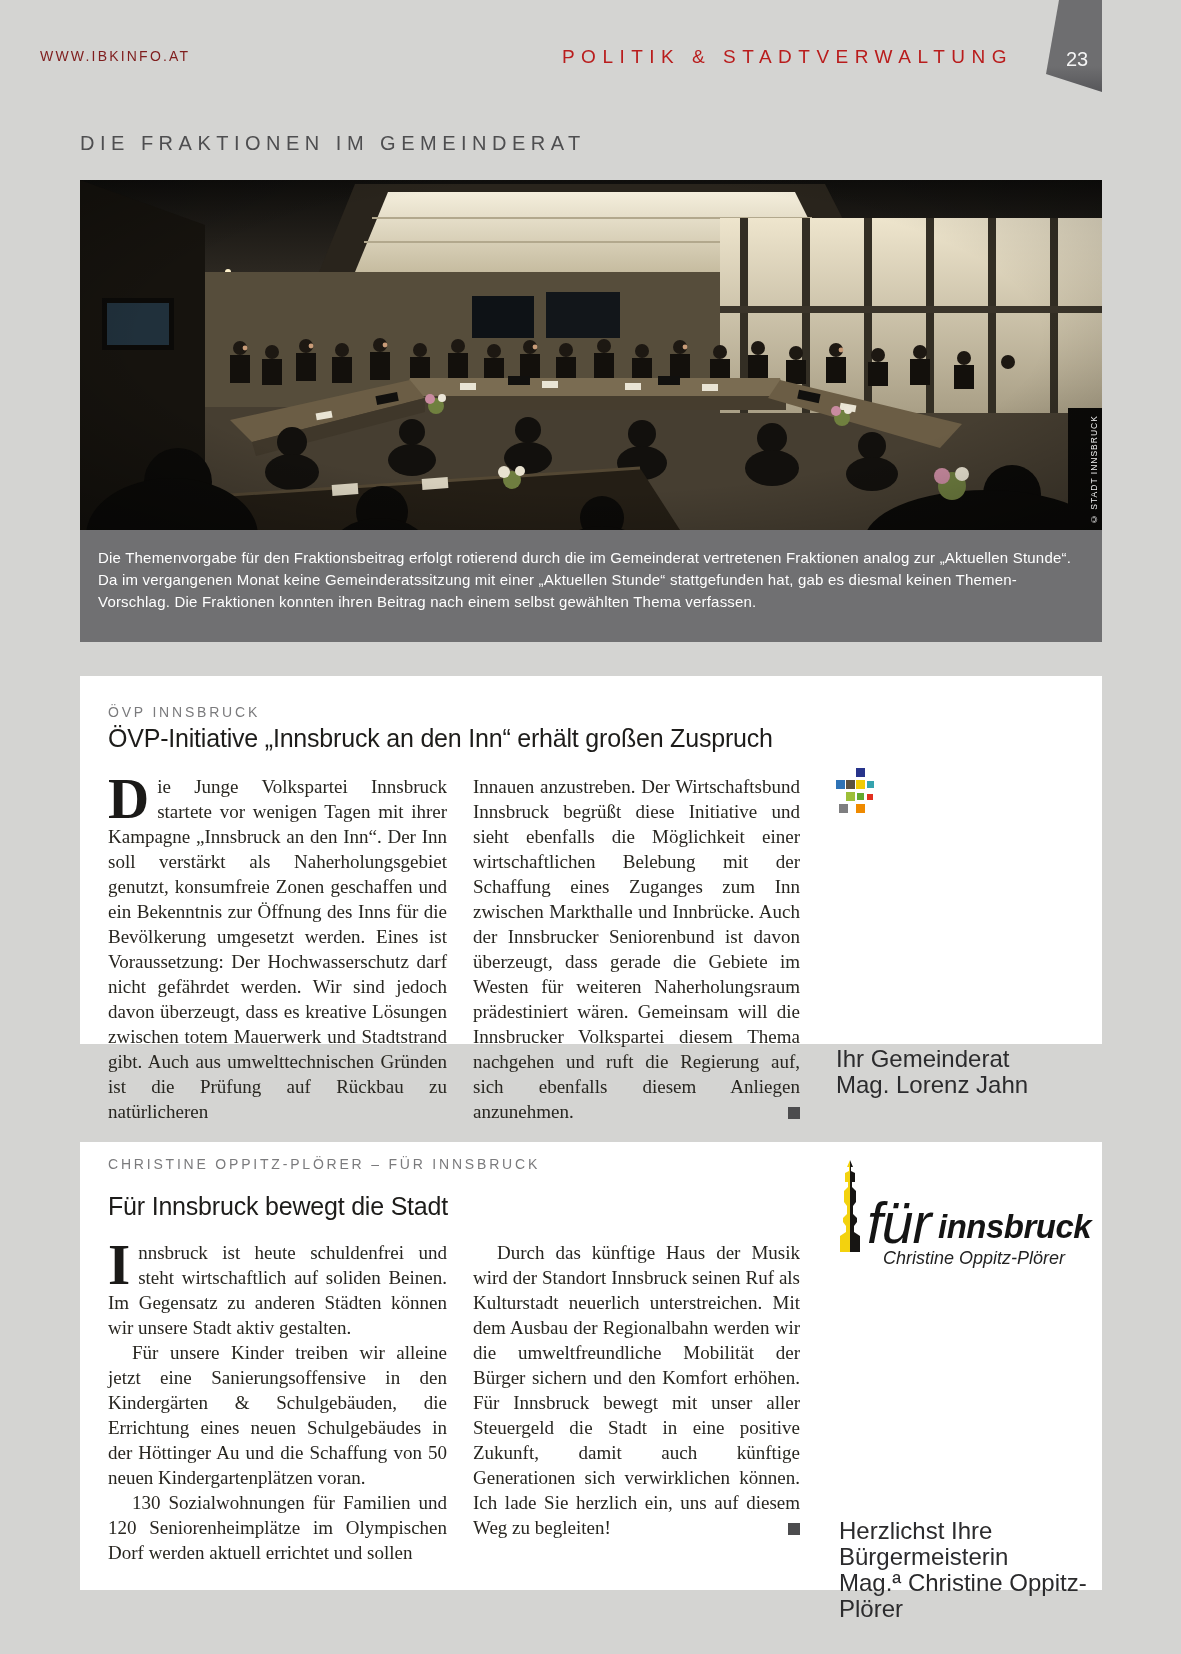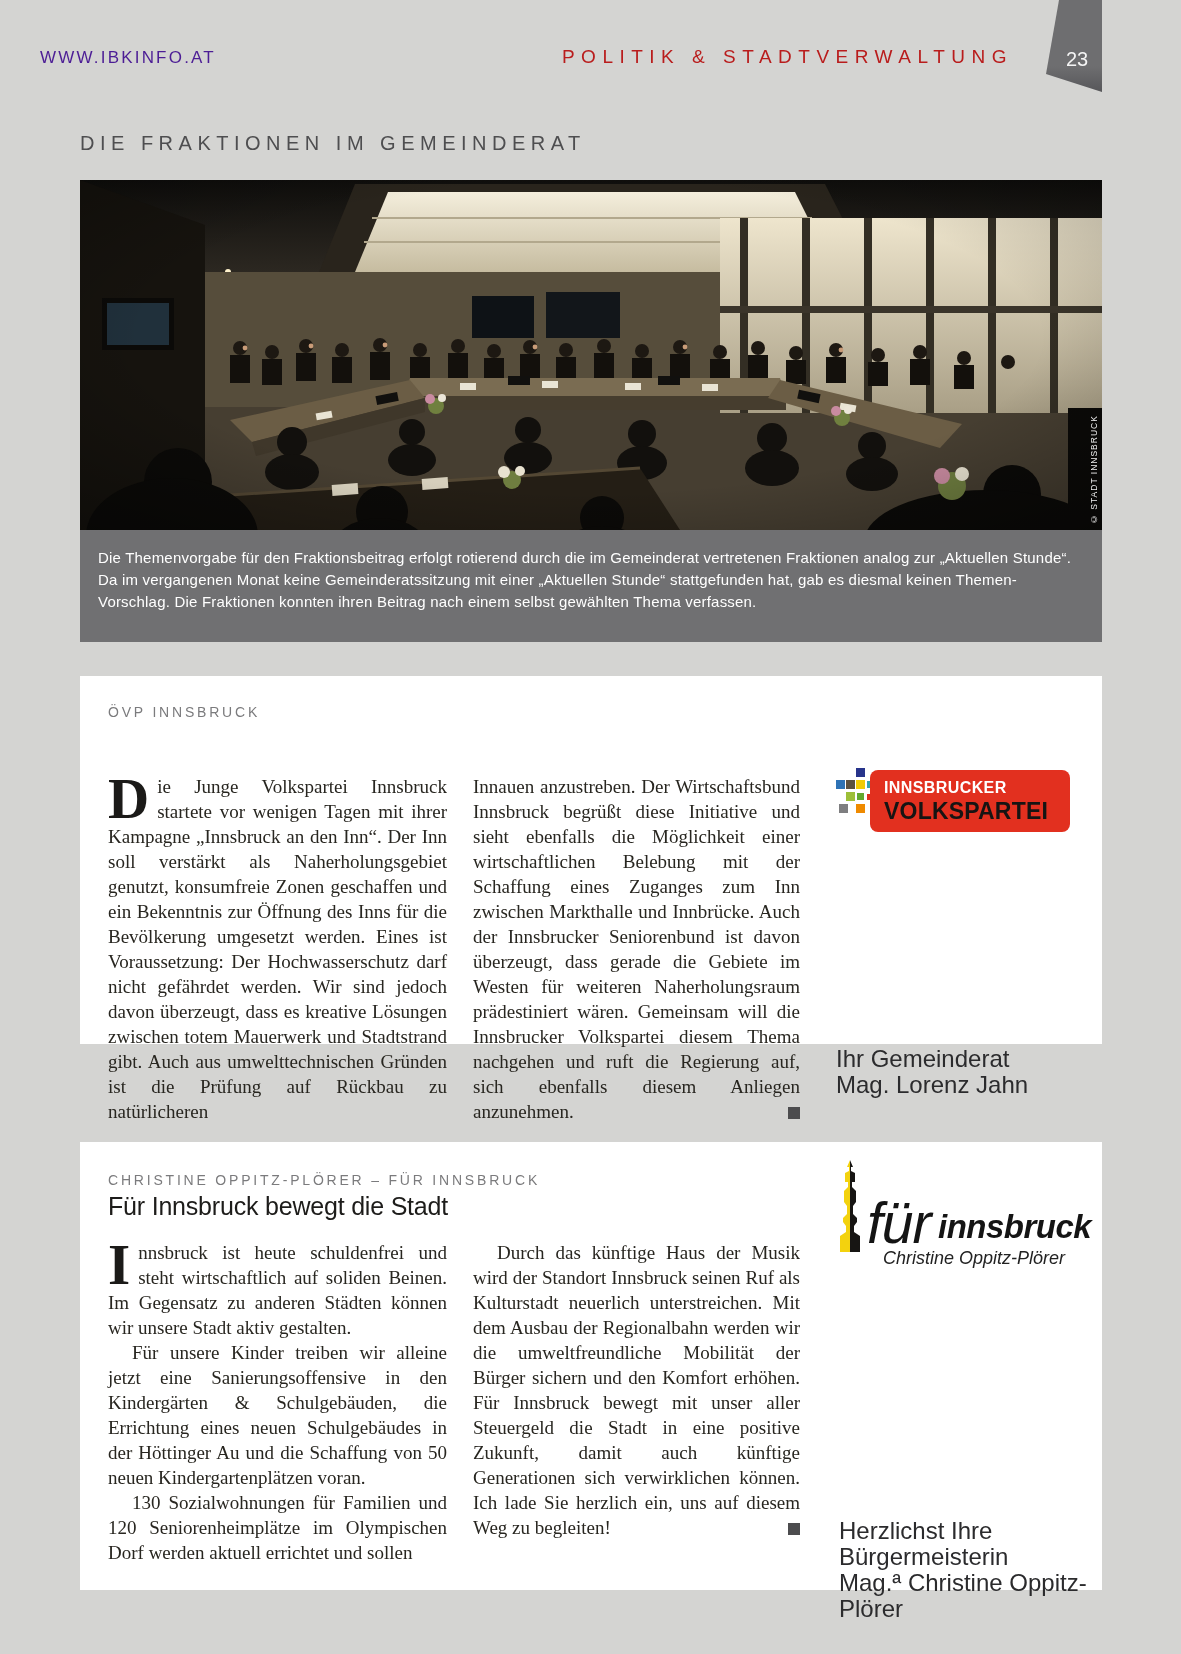--- a/index.html
+++ b/index.html
@@ -5,21 +5,21 @@
   html,body{margin:0;padding:0;}
   body{
     width:1181px;height:1654px;position:relative;overflow:hidden;
     background:#d4d4d2;
     font-family:"Liberation Sans", sans-serif;
     -webkit-font-smoothing:antialiased;
   }
   .abs{position:absolute;}
 
   
-  .site-url{left:40px;top:48px;font-size:17px;letter-spacing:2.2px;color:#4c1d95;}
+  .site-url{left:40px;top:48px;font-size:14px;letter-spacing:2.2px;color:#7f1d1d;}
   .section-label{top:46px;right:168px;font-size:19px;letter-spacing:6.5px;color:#b91c1c;}
   .page-tab{
     left:1046px;top:0;width:56px;height:92px;
     background:linear-gradient(180deg,#6e6e70 0%,#6e6e70 72%,#57575a 100%);
     clip-path:polygon(13px 0, 56px 0, 56px 92px, 0px 74px);
     text-align:center;
   }
   .page-tab span{display:inline-block;margin-top:48px;margin-left:6px;font-size:20px;color:#f4f4f4;}
 
   
@@ -41,21 +41,21 @@
   }
   .caption-box p{margin:0;font-size:15px;line-height:22px;color:#ffffff;letter-spacing:.2px;}
 
   
   .article{left:80px;width:1022px;background:#ffffff;}
   .article-1{top:676px;height:368px;}
   .article-2{top:1142px;height:448px;}
 
   .kicker{left:28px;font-size:14px;letter-spacing:2.8px;color:#7b7b7d;}
   .article-1 .kicker{top:28px;}
-  .article-2 .kicker{top:30px;}
+  .article-2 .kicker{top:14px;}
   .headline{left:28px;margin:0;font-weight:400;font-size:25px;letter-spacing:-.2px;color:#1d1c1a;}
   .article-1 .headline{top:48px;}
   .article-2 .headline{top:50px;}
 
   .col{top:98px;}
   .col-1{left:28px;width:339px;}
   .col-2{left:393px;width:327px;}
   .body-text{margin:0;font-family:"Liberation Serif", serif;font-size:19px;line-height:25px;
     text-align:justify;color:#282620;}
   .body-text + .body-text{margin-top:0;}
@@ -274,20 +274,21 @@
     </svg>
   </figure>
   <span class="abs photo-credit">© STADT INNSBRUCK</span>
 
   <div class="abs caption-box">
     <p>Die Themenvorgabe für den Fraktionsbeitrag erfolgt rotierend durch die im Gemeinderat vertretenen Fraktionen analog zur „Aktuellen Stunde“. Da im vergangenen Monat keine Gemeinderatssitzung mit einer „Aktuellen Stunde“ stattgefunden hat, gab es diesmal keinen Themen-Vorschlag. Die Fraktionen konnten ihren Beitrag nach einem selbst gewählten Thema verfassen.</p>
   </div>
 
   <section class="abs article article-1">
     <div class="abs kicker">ÖVP INNSBRUCK</div>
+    <h2 class="abs headline">ÖVP-Initiative „Innsbruck an den Inn“ erhält großen Zuspruch</h2>
 
     <div class="abs col col-1">
       <p class="body-text">
         <span class="dropcap">D</span><span>ie Junge Volkspartei Innsbruck startete vor wenigen Tagen mit ihrer Kampagne „Innsbruck an den Inn“. Der Inn soll verstärkt als Naherholungsgebiet genutzt, konsumfreie Zonen geschaffen und ein Bekenntnis zur Öffnung des Inns für die Bevölkerung umgesetzt werden. Eines ist Voraussetzung: Der Hochwasserschutz darf nicht gefährdet werden. Wir sind jedoch davon überzeugt, dass es kreative Lösungen zwischen totem Mauerwerk und Stadtstrand gibt. Auch aus umwelttechnischen Gründen ist die Prüfung auf Rückbau zu natürlicheren</span>
       </p>
     </div>
     <div class="abs col col-2">
       <p class="body-text">
         <span>Innauen anzustreben. Der Wirtschaftsbund Innsbruck begrüßt diese Initiative und sieht ebenfalls die Möglichkeit einer wirtschaftlichen Belebung mit der Schaffung eines Zuganges zum Inn zwischen Markthalle und Innbrücke. Auch der Innsbrucker Seniorenbund ist davon überzeugt, dass gerade die Gebiete im Westen für weiteren Naherholungsraum prädestiniert wären. Gemeinsam will die Innsbrucker Volkspartei diesem Thema nachgehen und ruft die Regierung auf, sich ebenfalls diesem Anliegen anzunehmen.</span><span class="endmark"></span>
       </p>
@@ -297,24 +298,20 @@
       <i style="background: rgb(39, 52, 139);"></i>
       <i style="background: rgb(46, 114, 181);"></i>
       <i style="background: rgb(92, 81, 64);"></i>
       <i style="background: rgb(242, 203, 5);"></i>
       <i style="background: rgb(53, 163, 174);"></i>
       <i style="background: rgb(157, 191, 56);"></i>
       <i style="background: rgb(99, 168, 47);"></i>
       <i style="background: rgb(126, 126, 128);"></i>
       <i style="background: rgb(239, 138, 0);"></i>
       <i style="background: rgb(226, 48, 31);"></i>
-    </div>
-    <div class="abs vp-box" style="background: rgb(226, 48, 31);">
-      <p class="l1">INNSBRUCKER</p>
-      <p class="l2">VOLKSPARTEI</p>
     </div>
 
     <div class="abs signature">
       <p>Ihr Gemeinderat</p>
       <p>Mag. Lorenz Jahn</p>
     </div>
   </section>
 
   <section class="abs article article-2">
     <div class="abs kicker">CHRISTINE OPPITZ-PLÖRER – FÜR INNSBRUCK</div>

